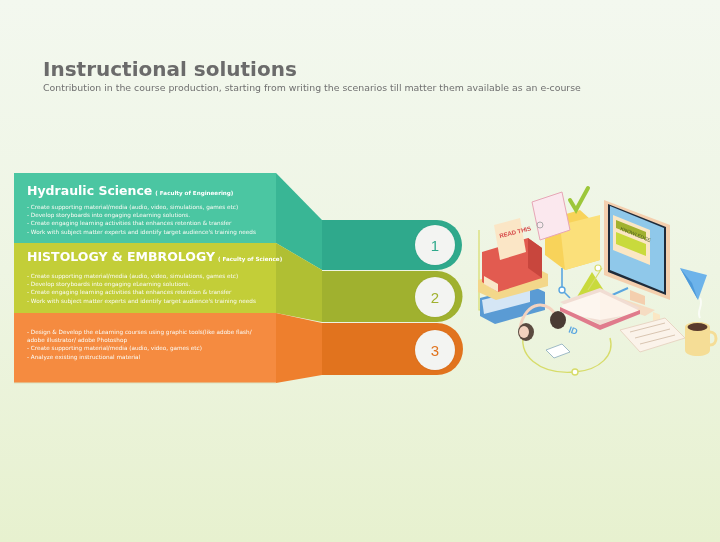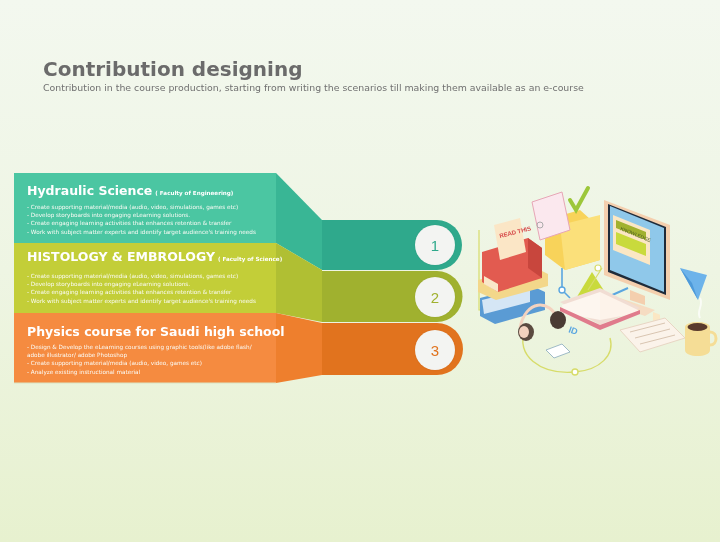--- a/index.html
+++ b/index.html
@@ -41,22 +41,22 @@
     display: flex; align-items: center; justify-content: center;
     font-size: 15px; font-family: "Liberation Sans", sans-serif;
     box-shadow: 0 0 2px rgba(0,0,0,0.08);
   }
 
   .illustration { position: absolute; left: 470px; top: 180px; width: 250px; height: 200px; }
 </style>
 </head>
 <body>
 
-<div class="page-title">Contribution designing</div>
-<div class="page-subtitle">Contribution in the course production, starting from writing the scenarios till making them available as an e-course</div>
+<div class="page-title">Instructional solutions</div>
+<div class="page-subtitle">Contribution in the course production, starting from writing the scenarios till matter them available as an e-course</div>
 
 <div class="ribbons">
   <svg width="470" height="400" viewBox="0 0 470 400">
 
     <polygon points="14,173 276,173 276,243 14,243" fill="#4bc6a2"></polygon>
     <polygon points="276,173 322,220 322,270 276,243" fill="#39b695"></polygon>
     <path d="M322,220 L437,220 A25,25 0 0 1 437,270 L322,270 Z" fill="#2fa98c"></path>
 
     <polygon points="14,243 276,243 276,313 14,313" fill="#c3ce38"></polygon>
     <polygon points="276,243 322,270 322,322 276,313" fill="#b0bf33"></polygon>
@@ -83,21 +83,20 @@
     <span class="band-title"><span>HISTOLOGY &amp; EMBROLOGY</span><span class="faculty">( Faculty of Science)</span></span>
     <ul class="band-list" style="margin-top:8px;">
       <li>- Create supporting material/media (audio, video, simulations, games etc)</li>
       <li>- Develop storyboards into engaging eLearning solutions.</li>
       <li>- Create engaging learning activities that enhances retention &amp; transfer</li>
       <li>- Work with subject matter experts and identify target audience's training needs</li>
     </ul>
   </div>
 
   <div class="band-text" style="top:324px;">
-    <span class="band-title">Physics course for Saudi high school</span>
     <ul class="band-list" style="margin-top:4px;">
       <li class="wrap">- Design &amp; Develop the eLearning courses using graphic tools(like adobe flash/ adobe illustrator/ adobe Photoshop</li>
       <li>- Create supporting material/media (audio, video, games etc)</li>
       <li>- Analyze existing instructional material</li>
     </ul>
   </div>
 
   <div class="step-circle" style="left:415px; top:225px; color:#2fa98c;">1</div>
   <div class="step-circle" style="left:415px; top:277px; color:#a0b12f;">2</div>
   <div class="step-circle" style="left:415px; top:330px; color:#e1731e;">3</div>

